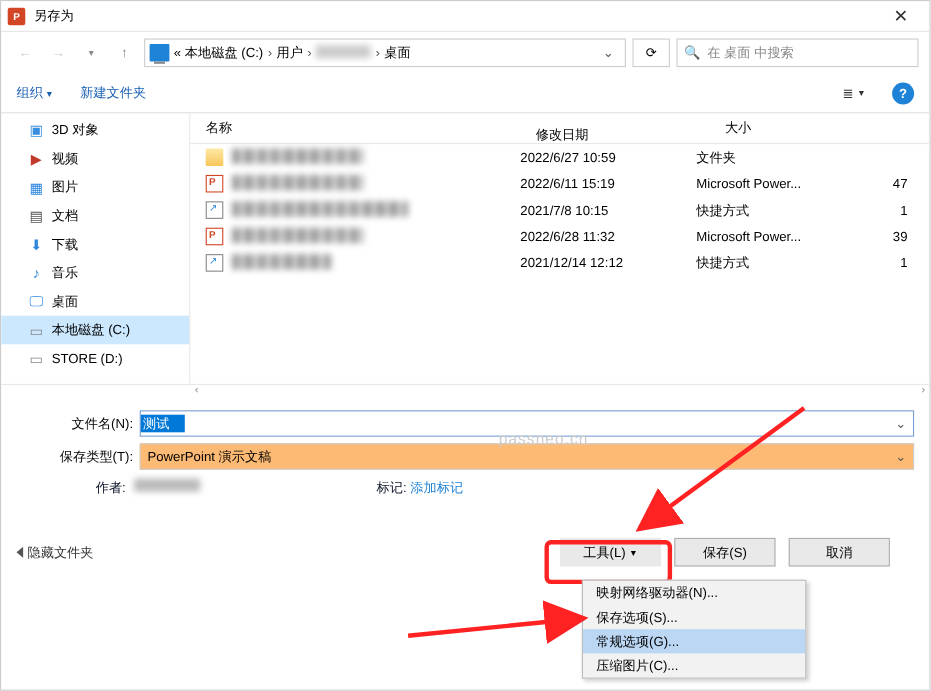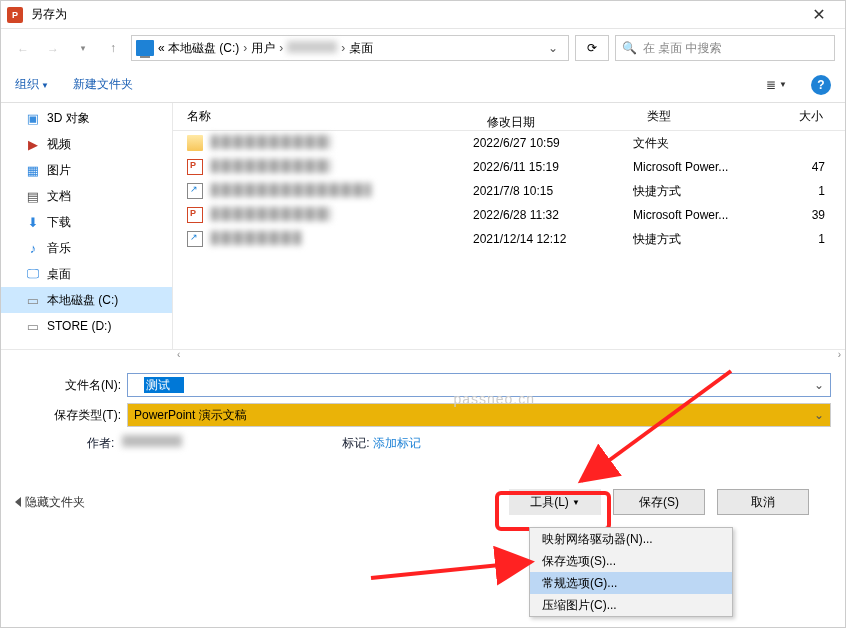--- a/index.html
+++ b/index.html
@@ -56,24 +56,24 @@
 .ic-lnk { background:#fff; border:1px solid #888; position:relative;}
 .ic-lnk::after{content:"↗"; position:absolute; left:2px; top:0; color:#1e82d6; font-size:9px;}
 
 .scrollhint { height:14px; border-top:1px solid #e8e8e8; position:relative;}
 .scrollhint .lar { position:absolute; left:176px; top:-1px; color:#888; font-size:10px;}
 .scrollhint .rar { position:absolute; right:4px; top:-1px; color:#888; font-size:10px;}
 
 .formarea { padding:10px 14px 8px 40px; }
 .formrow { display:flex; align-items:center; margin-bottom:6px;}
 .formrow label { width:80px; text-align:right; margin-right:6px;}
-.formrow .combo { flex:1; height:24px; border:1px solid #7a9fd4; background:#fff; display:flex; align-items:center; padding:0 16px; position:relative;}
+.formrow .combo { flex:1; height:24px; border:1px solid #7a9fd4; background:#fff; display:flex; align-items:center; padding:0 0; position:relative;}
 .formrow .combo.sel input { background:#0078d7; color:#fff; border:none; outline:none; width:40px; padding:1px 2px;}
 .formrow .combo .chev { position:absolute; right:6px; color:#555;}
-.formrow .combo2 { flex:1; height:24px; border:1px solid #ccc; background:#eab308; display:flex; align-items:center; padding:0 6px; position:relative;}
+.formrow .combo2 { flex:1; height:24px; border:1px solid #ccc; background:#fdba74; display:flex; align-items:center; padding:0 6px; position:relative;}
 .formrow .combo2 .chev { position:absolute; right:6px; color:#555;}
 .metarow { display:flex; padding-left:46px; margin-top:8px; gap:160px;}
 .metarow .lbl { color:#0f172a;}
 .metarow .val { color:#555; margin-left:8px;}
 .metarow .val.blur { filter:blur(3px); background:#bbb; width:60px; height:12px; display:inline-block;}
 .metarow .link { color:#1e82d6;}
 .watermark { position:absolute; right:310px; top:390px; color:#ccc; font-size:14px; letter-spacing:1px;}
 
 .btnrow { position:absolute; bottom:100px; left:0; right:0; height:50px; display:flex; align-items:center; padding:0 14px;}
 .hidefold { display:flex; align-items:center; gap:4px; color:#333;}
@@ -166,21 +166,20 @@
       </div>
     <div class="item">
         <span class="ic" style="color:#888;">▭</span>
         <span>STORE (D:)</span>
       </div>
   </div>
   <div class="filearea">
     <div class="colhead">
       <span class="col-name">名称</span>
       <span class="col-date">修改日期</span>
-      <span class="col-type">类型</span>
       <span class="col-size">大小</span>
     </div>
     <div class="filelist">
       <div class="row">
           <div class="fic ic-folder"></div>
           <div class="fn"><span class="blur"></span></div>
           <div class="date">2022/6/27 10:59</div>
           <div class="type">文件夹</div>
           <div class="size"></div>
         </div>

